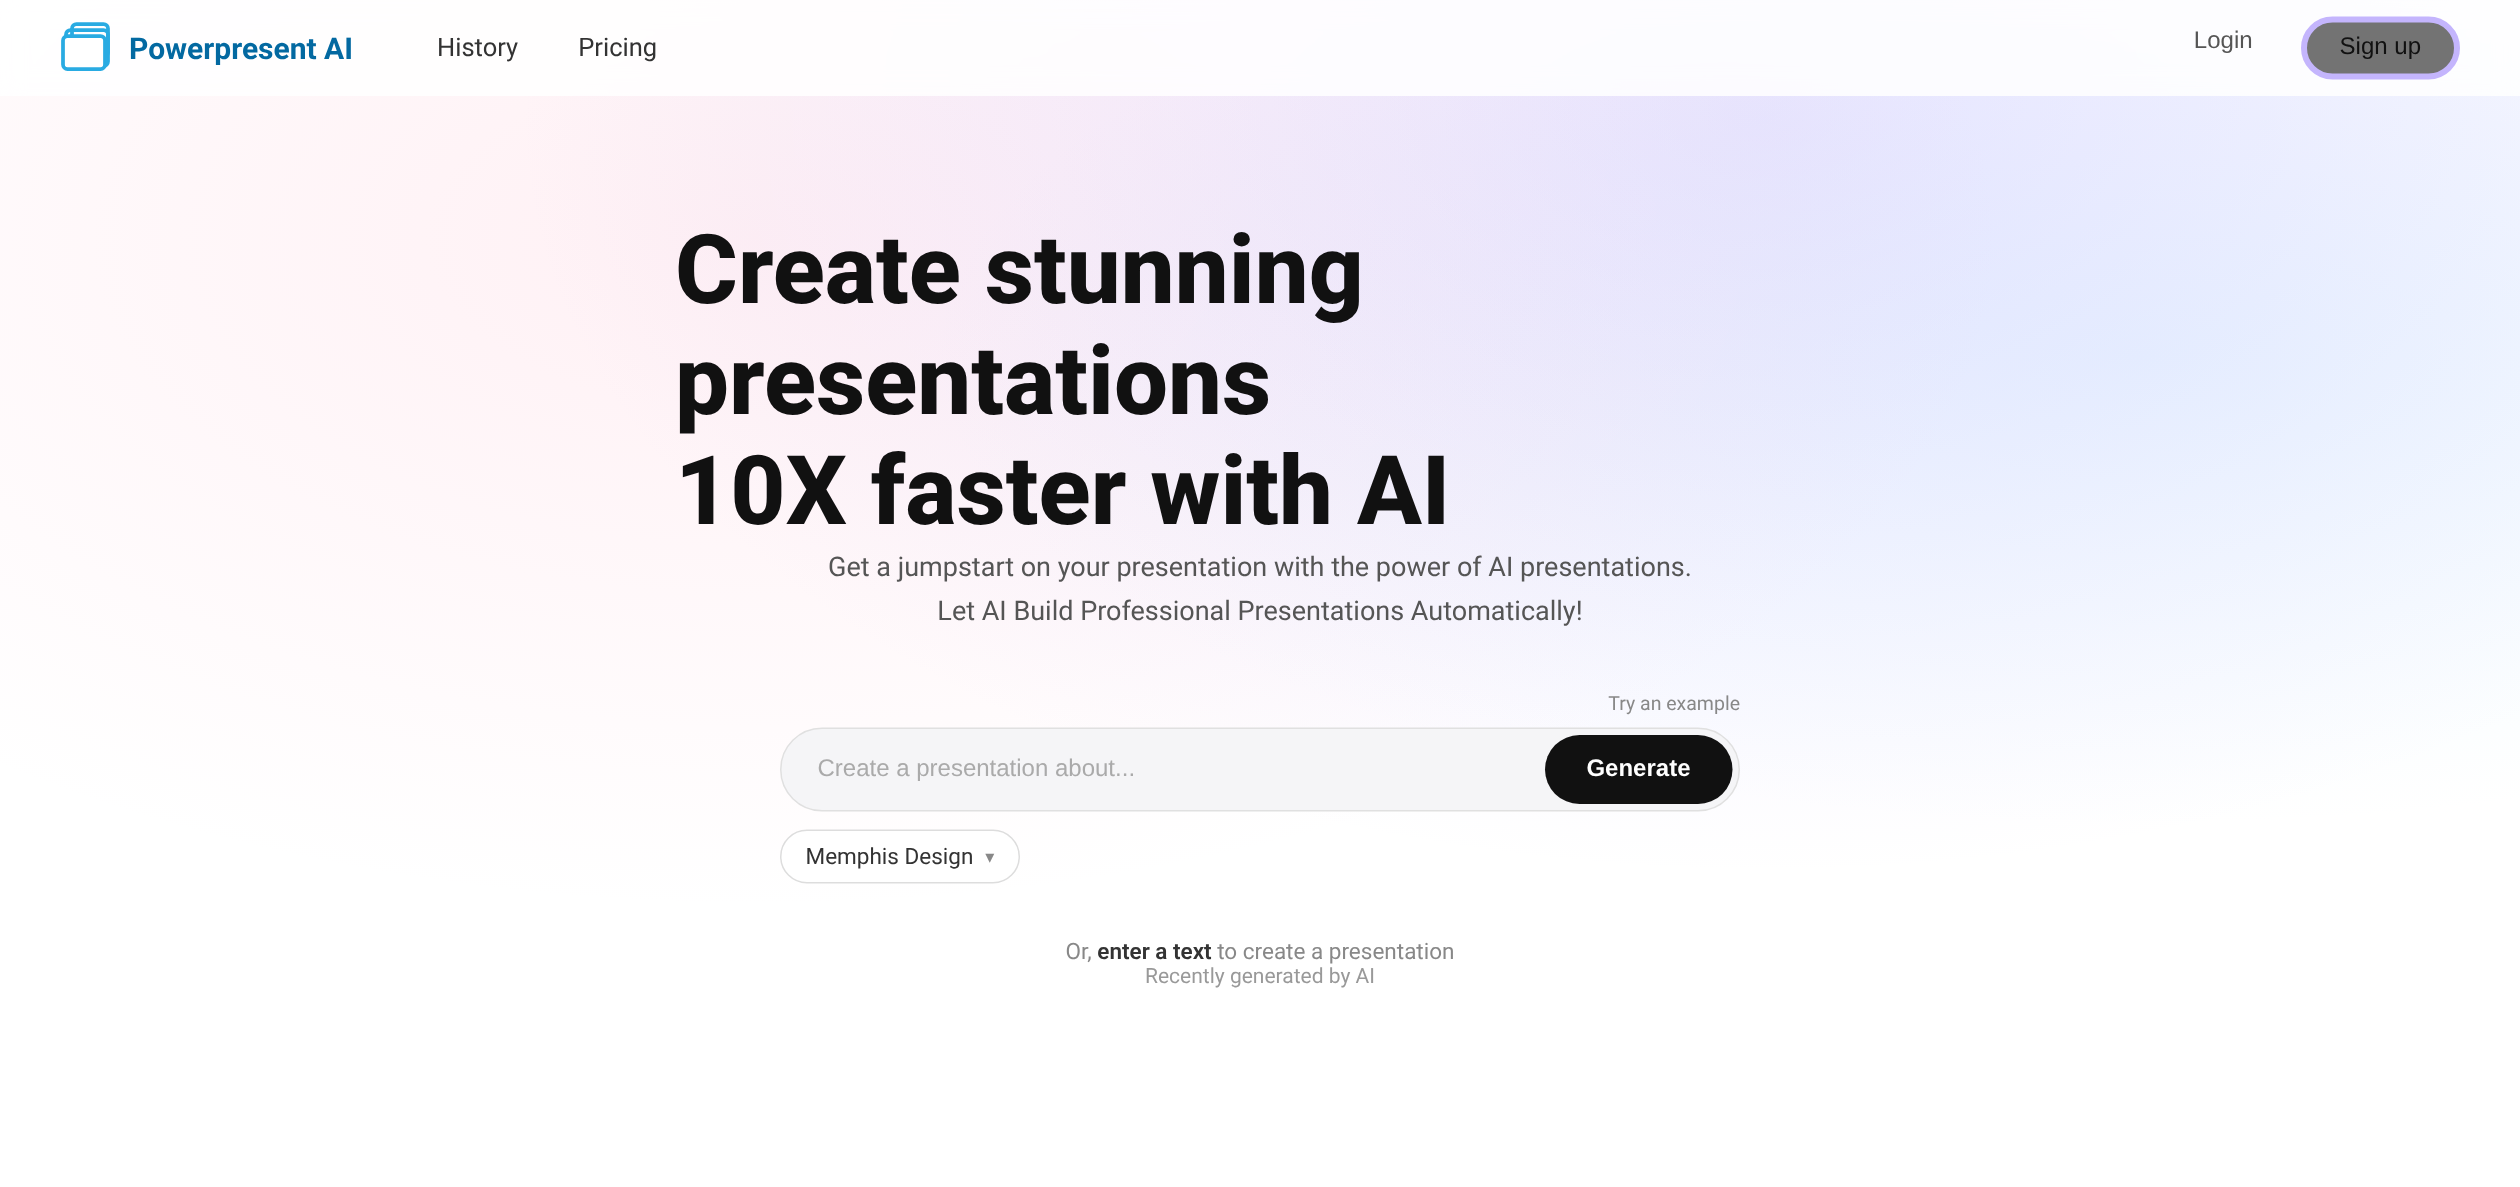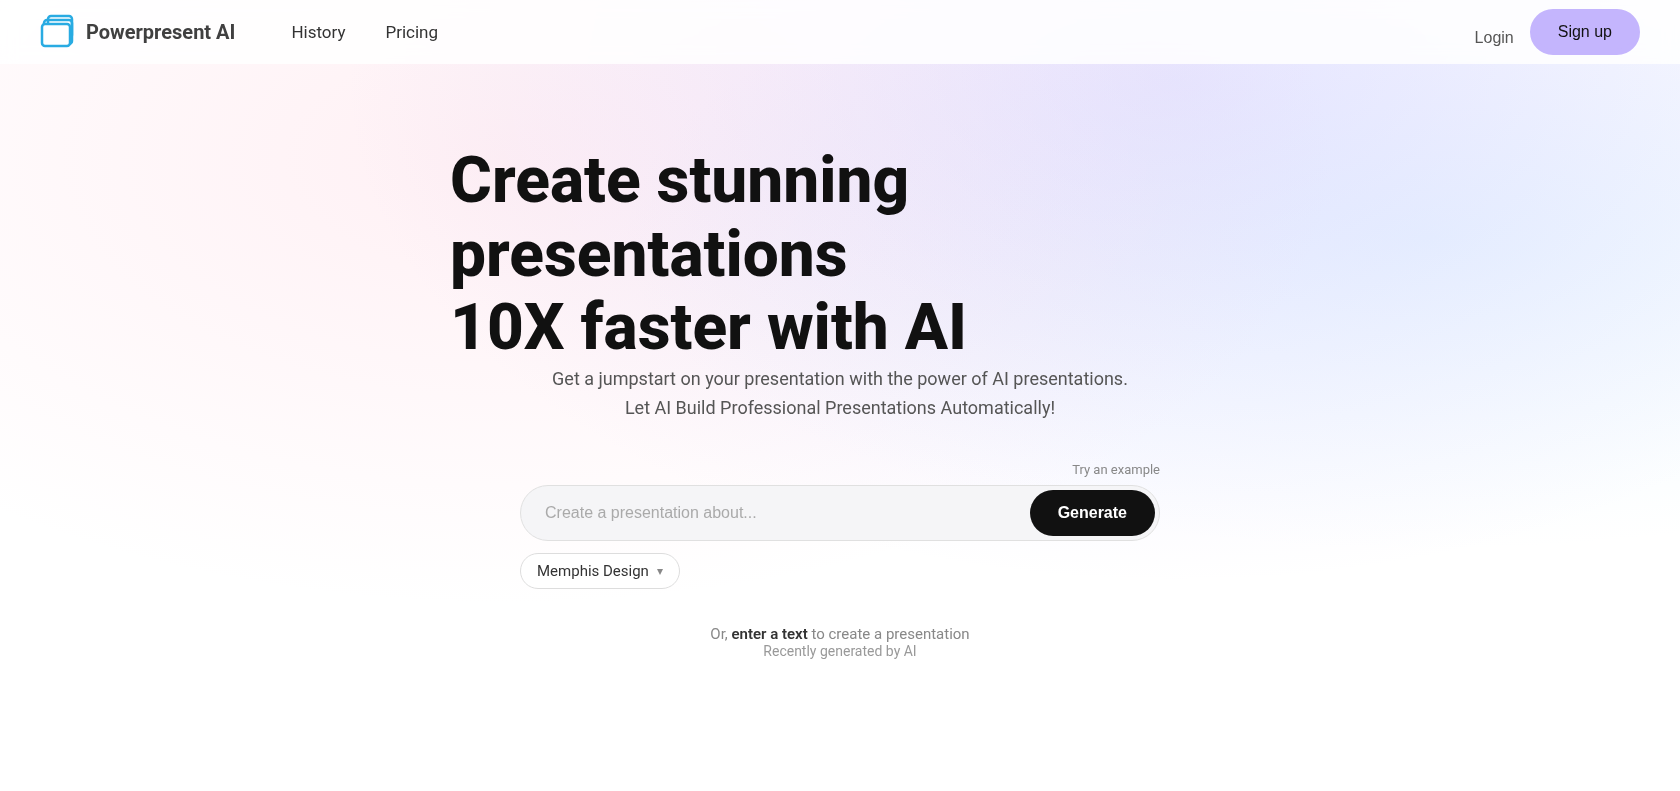--- a/index.html
+++ b/index.html
@@ -51,57 +51,58 @@
     }
 
     .logo-icon {
       width: 36px;
       height: 36px;
     }
 
     .logo-text {
       font-size: 20px;
       font-weight: 700;
-      color: #404040;
+      color: #0369a1;
     }
 
     .nav-links {
       display: flex;
       gap: 8px;
       flex: 1;
     }
 
     .nav-link {
       font-size: 17px;
       color: #333;
       text-decoration: none;
       padding: 8px 16px;
       border-radius: 8px;
       cursor: pointer;
     }
 
     .nav-right {
       display: flex;
-      align-items: flex-end;
+      align-items: flex-start;
+      gap: 16px;
     }
 
     .login-btn {
       font-size: 16px;
       color: #555;
       background: none;
       border: none;
       cursor: pointer;
       padding: 8px 16px;
     }
 
     .signup-btn {
       font-size: 16px;
       color: #111;
-      background: #c4b5fd;
-      border: 6px solid #c4b5fd;
+      background: #737373;
+      border: 4px solid #c4b5fd;
       border-radius: 24px;
       cursor: pointer;
       padding: 8px 22px;
       font-weight: 500;
     }
 
     
     .main-content {
       position: relative;
       z-index: 5;

